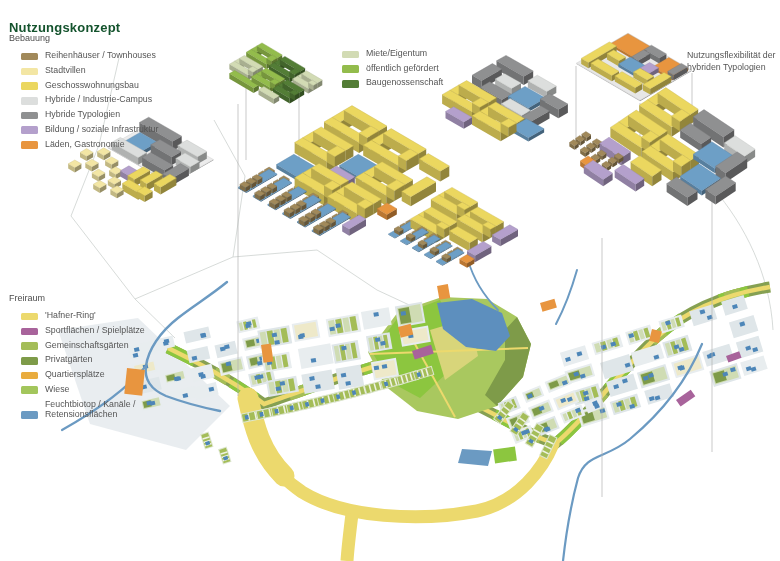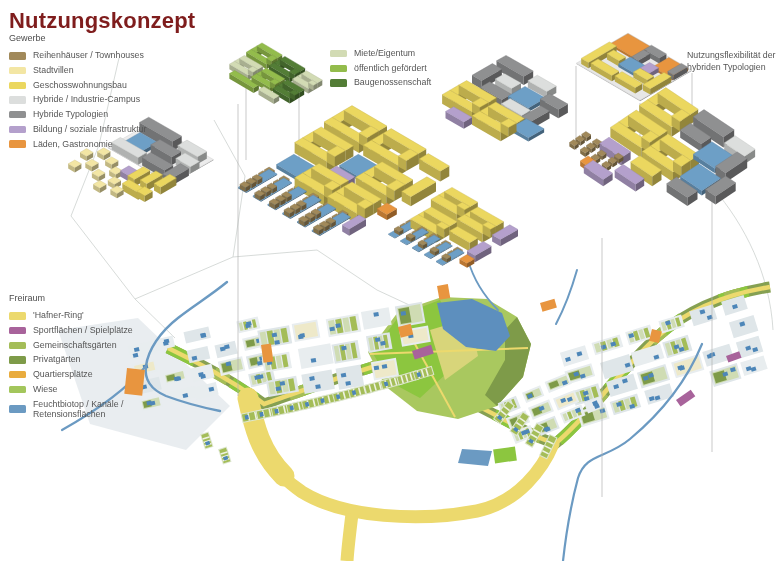--- a/index.html
+++ b/index.html
@@ -1,22 +1,22 @@
 <!DOCTYPE html>
 <html><head>
 <meta charset="utf-8">
 <style>
   html,body{margin:0;padding:0;background:#fff;}
   #page{position:relative;width:780px;height:561px;background:#ffffff;overflow:hidden;
         font-family:"Liberation Sans","DejaVu Sans",sans-serif;color:#4d4d4d;}
   #scene{position:absolute;left:0;top:0;width:780px;height:561px;}
-  .title{position:absolute;left:9px;top:8px;font-size:22px;font-weight:600;color:#7f1d1d;letter-spacing:.2px;}
+  .title{position:absolute;left:9px;top:20px;font-size:13px;font-weight:600;color:#14532d;letter-spacing:.2px;}
   .legend{position:absolute;font-size:8.8px;line-height:1.15;color:#555;}
   .legend h4{margin:0 0 7px 0;font-size:9px;font-weight:400;color:#4d4d4d;}
-  .lrow{display:flex;align-items:center;margin-bottom:4.6px;}
+  .lrow{display:flex;align-items:flex-end;margin-bottom:4.6px;margin-left:12px;}
   .sw{flex:0 0 auto;width:17px;height:7.5px;border-radius:1.5px;margin:1px 7px 0 0;}
   .sw.striped{background-image:repeating-linear-gradient(90deg,rgba(255,255,255,.55) 0 1.5px,rgba(255,255,255,0) 1.5px 4px);}
   .llabel{max-width:118px;}
   #legend-bebauung{left:9px;top:33px;}
   #legend-eigentum{left:330px;top:48px;}
   #legend-freiraum{left:9px;top:293px;}
   #flex-note{position:absolute;left:687px;top:50px;width:104px;font-size:8.8px;line-height:1.35;color:#555;}
 </style>
 </head>
 <body>
@@ -1190,21 +1190,21 @@
         <polygon points="622.0,71.7 642.4,83.6 635.2,87.8 614.8,75.9" fill="#ebd75f" stroke="#c8b751" stroke-width="0.4"></polygon>
         <polygon points="643.0,84.6 650.2,88.8 650.2,94.6 643.0,90.4" fill="#bcac4c"></polygon>
         <polygon points="650.2,88.8 671.2,76.6 671.2,82.3 650.2,94.6" fill="#92853b"></polygon>
         <polygon points="664.0,72.4 671.2,76.6 650.2,88.8 643.0,84.6" fill="#ebd75f" stroke="#c8b751" stroke-width="0.4"></polygon>
       </g>
     </svg>
 
   <div class="title">Nutzungskonzept</div>
 
   <div id="legend-bebauung" class="legend">
-    <h4>Gewerbe</h4>
+    <h4>Bebauung</h4>
     <div>
 
         <div class="lrow">
           <span class="sw" style="background: rgb(161, 137, 90);"></span>
           <span class="llabel">Reihenhäuser / Townhouses</span>
         </div>
 
         <div class="lrow">
           <span class="sw" style="background: rgb(243, 230, 164);"></span>
           <span class="llabel">Stadtvillen</span>

